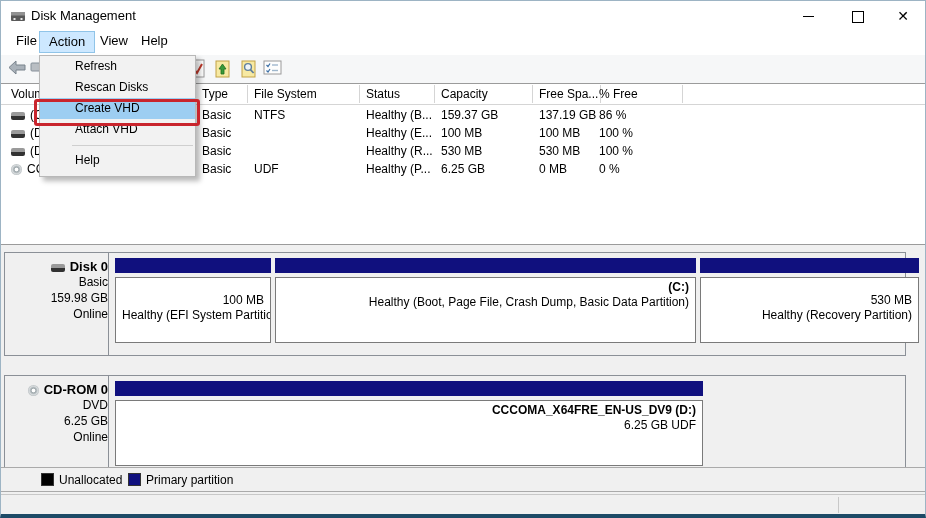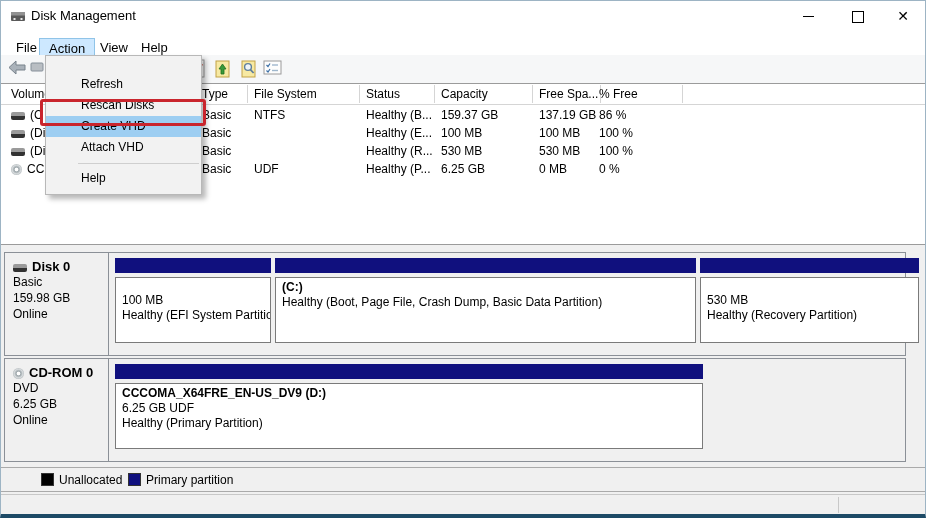--- a/index.html
+++ b/index.html
@@ -11,21 +11,21 @@
   .app-icon{position:absolute;left:9px;top:9px;}
   .title{position:absolute;left:30px;top:7px;font-size:13px;}
   .ctrl{position:absolute;top:0;width:34px;height:30px;text-align:center;line-height:30px;cursor:default;}
   .ctrl-min{left:790px;}
   .ctrl-max{left:840px;}
   .ctrl-close{left:885px;font-size:14px;}
   .minline{display:inline-block;width:11px;height:1px;background:#000;vertical-align:middle;}
   .maxbox{display:inline-block;width:10px;height:10px;border:1px solid #000;vertical-align:middle;}
   
   .menubar{position:absolute;top:30px;left:0;right:0;height:24px;background:#fff;}
-  .menu-item{position:absolute;top:7px;height:20px;line-height:20px;padding:0 9px;font-size:13px;}
+  .menu-item{position:absolute;top:0;height:20px;line-height:20px;padding:0 9px;font-size:13px;}
   .menu-file{left:6px;}
   .menu-action{left:38px;background:var(--action-bg,#cde8ff);border:1px solid var(--action-bd,#90c4e8);}
   .menu-view{left:90px;}
   .menu-help{left:131px;}
   
   .toolbar{position:absolute;top:54px;left:0;right:0;height:28px;background:#f6f7f8;border-bottom:1px solid #dcdcdc;}
   .tb-ico{position:absolute;top:4px;width:20px;height:20px;}
   
   .table{position:absolute;top:82px;left:0;right:0;height:162px;background:#fff;
          border-top:1px solid #9b9b9b;border-bottom:1px solid #9b9b9b;box-sizing:border-box;}
@@ -42,23 +42,23 @@
   .c-free{left:532px;width:68px;}
   .c-pfree{left:592px;width:90px;}
   .c-rest{left:690px;width:233px;border-right:none;}
   .disk-ico{display:inline-block;width:14px;height:8px;margin-right:5px;vertical-align:-1px;
             background:linear-gradient(180deg,#9a9a9a 0 45%,#323232 45%);border-radius:2px;}
   .cd-ico{display:inline-block;width:11px;height:11px;margin-right:5px;vertical-align:-2px;border-radius:50%;
           background:radial-gradient(circle at 50% 50%,#fff 0 18%,#9aa4a8 30%,#d8dcde 55%,#7e888c 100%);}
   
   .lower{position:absolute;top:244px;left:0;right:0;bottom:0;background:#f0f0f0;}
   .disk-panel{position:absolute;left:3px;width:902px;height:104px;background:#f0f0f0;
-              border:1px solid #8b9097;box-sizing:border-box;}
+              border:1px solid #8b9097;box-sizing:border-box;text-align:right;}
   .panel-disk0{top:7px;}
-  .panel-cdrom{top:113px;}
+  .panel-cdrom{top:130px;}
   .disk-label{position:absolute;left:0;top:0;bottom:0;width:104px;border-right:1px solid #8b9097;
               padding:6px 0 0 8px;box-sizing:border-box;background:#f0f0f0;}
   .disk-name{font-weight:bold;font-size:13px;white-space:nowrap;}
   .disk-sub{line-height:16px;}
   .graphic{position:absolute;left:105px;top:0;right:0;bottom:0;}
   .part{position:absolute;top:5px;height:92px;}
   .part-bar{position:absolute;top:0;left:0;right:0;height:15px;background:var(--navy,#10107e);}
   .part-box{position:absolute;top:19px;left:0;right:0;height:66px;background:#fff;border:1px solid #7a7a7a;
             padding:2px 6px;box-sizing:border-box;overflow:hidden;}
   .part-box.mid{padding-top:15px;}
@@ -73,22 +73,22 @@
   
   .legend{position:absolute;top:222px;left:0;right:0;height:25px;background:#f0f0f0;
           border-top:1px solid #aaa;border-bottom:1px solid #aaa;box-sizing:border-box;}
   .leg-item{position:absolute;top:5px;height:14px;line-height:13px;white-space:nowrap;margin-left:32px;}
   .leg-sq{display:inline-block;width:11px;height:11px;margin-right:5px;vertical-align:-2px;border:1px solid #333;}
   .leg-1{left:8px;}  .leg-1 .leg-sq{background:#000;}
   .leg-2{left:95px;} .leg-2 .leg-sq{background:var(--navy,#10107e);}
   .statusbar{position:absolute;top:249px;left:0;right:0;height:20px;background:#f0f0f0;border-top:1px solid #c8c8c8;}
   .status-div{position:absolute;left:837px;top:2px;bottom:2px;width:1px;background:#c8c8c8;}
   
-  .dropdown{position:absolute;top:54px;left:44px;width:155px;background:#f2f2f2;border:1px solid #b8b8b8;
-            box-shadow:4px 4px 5px rgba(0,0,0,0.28);z-index:50;padding:18px 0 5px 0;}
+  .dropdown{position:absolute;top:54px;left:38px;width:155px;background:#f2f2f2;border:1px solid #b8b8b8;
+            box-shadow:4px 4px 5px rgba(0,0,0,0.28);z-index:50;padding:0 0 5px 0;}
   .dd-item{position:relative;height:21px;line-height:21px;padding-left:35px;white-space:nowrap;}
   .dd-item.hl{background:var(--hl,#9dcef2);}
   .dd-sep{height:1px;background:#cfcfcf;margin:5px 2px 4px 32px;}
   .annotation{position:absolute;left:-6px;top:43px;width:160px;height:21px;border:3px solid var(--red,#c9252d);
               border-radius:3px;z-index:60;pointer-events:none;}
 </style>
 </head>
 <body>
 
 <div class="window">
@@ -247,21 +247,20 @@
         <div class="disk-sub">DVD</div>
         <div class="disk-sub">6.25 GB</div>
         <div class="disk-sub">Online</div>
       </div>
       <div class="graphic">
         <div class="part cdp1">
           <div class="part-bar"></div>
           <div class="part-box">
             <div class="pt pt-title">CCCOMA_X64FRE_EN-US_DV9  (D:)</div>
             <div class="pt">6.25 GB UDF</div>
-            <div class="pt">Healthy (Primary Partition)</div>
           </div>
         </div>
       </div>
     </div>
 
     <div class="legend">
       <span class="leg-item leg-1"><span class="leg-sq"></span><span>Unallocated</span></span>
       <span class="leg-item leg-2"><span class="leg-sq"></span><span>Primary partition</span></span>
     </div>
 

